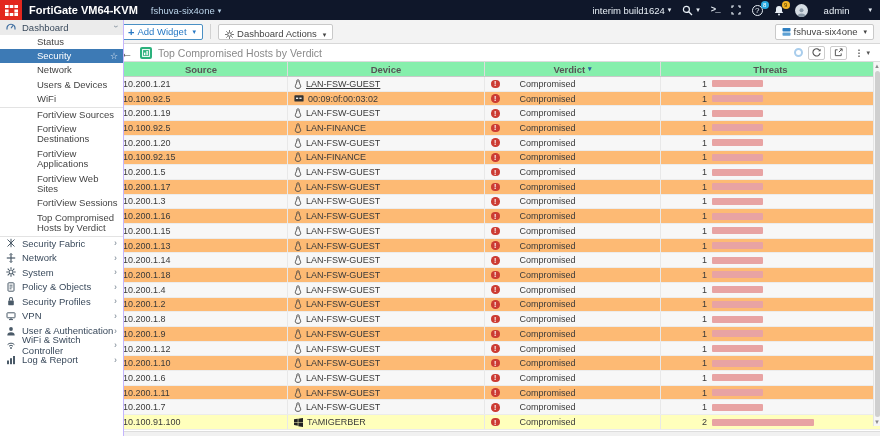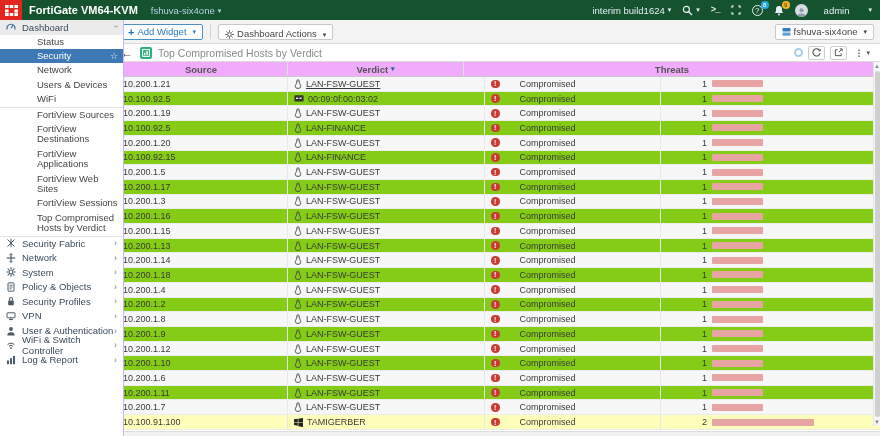--- a/index.html
+++ b/index.html
@@ -4,21 +4,21 @@
 <style>
   * { box-sizing: border-box; }
   html,body { margin:0; padding:0; }
   body {
     width:880px; height:436px; overflow:hidden; position:relative;
     font-family:"Liberation Sans", sans-serif; font-size:9.5px; color:#333; background:#fff;
   }
   .caret { font-size:7px; margin-left:3px; vertical-align:1px; }
 
   
-  .navbar { position:absolute; top:0; left:0; right:0; height:20px; background:#14532d; display:flex; align-items:center; color:#fff; z-index:30; }
+  .navbar { position:absolute; top:0; left:0; right:0; height:20px; background:#0f172a; display:flex; align-items:center; color:#fff; z-index:30; }
   .logo { width:22px; height:20px; background:#e3271e; display:flex; align-items:center; justify-content:center; flex:none; cursor:pointer; }
   .brand { font-weight:bold; font-size:11px; margin-left:7px; white-space:nowrap; }
   .hostmenu { color:#b9d2e8; margin-left:13px; cursor:pointer; white-space:nowrap; }
   .nav-right { margin-left:auto; display:flex; align-items:center; gap:11px; padding-right:8px; color:#e7eef5; }
   .nav-ic { position:relative; display:flex; align-items:center; cursor:pointer; }
   .cli { font-family:"Liberation Mono", monospace; font-size:9px; font-weight:bold; letter-spacing:-1px; }
   .help-circle { width:11px; height:11px; border:1px solid #e7eef5; border-radius:50%; font-size:8px; display:flex; align-items:center; justify-content:center; }
   .badge { position:absolute; top:-4px; right:-6px; min-width:8px; height:8px; border-radius:4px; font-size:6px; line-height:8px; text-align:center; padding:0 1px; }
   .badge.blue { background:#29a9e0; color:#fff; }
   .badge.yellow { background:#f2b325; color:#4a3a00; }
@@ -57,29 +57,29 @@
   .widget-ic { width:12px; height:12px; border-radius:2px; background:#2bb17c; display:flex; align-items:center; justify-content:center; flex:none; }
   .panel-title { color:#8a8a8a; font-size:10.5px; margin-left:6px; white-space:nowrap; }
   .ph-right { margin-left:auto; display:flex; align-items:center; gap:5px; }
   .ring { width:9px; height:9px; border:2px solid #a9cdec; border-radius:50%; }
   .ic-btn { width:17px; height:14px; border:1px solid #ccc; border-radius:2px; background:#fff; display:flex; align-items:center; justify-content:center; cursor:pointer; }
   .more-btn { display:flex; align-items:center; color:#555; cursor:pointer; padding:0 2px; }
   .more-dots { font-weight:bold; font-size:9px; }
 
   
   .tbl { position:absolute; top:18px; left:0; right:0; bottom:5px; overflow:hidden; }
-  .thead { height:15px; display:flex; background:#f0abfc; border-bottom:1px solid #c9c9c9; font-weight:bold; color:#555; }
+  .thead { height:15px; display:flex; background:#86efac; border-bottom:1px solid #c9c9c9; font-weight:bold; color:#555; }
   .th { display:flex; align-items:center; justify-content:center; border-right:1px solid #ddd; }
   .th:last-child { border-right:none; }
   .sort-caret { color:#2c64a0; font-size:7px; margin-left:3px; }
   .c-source { width:173px; flex:none; }
   .c-device { width:197px; flex:none; }
   .c-verdict { width:176px; flex:none; }
   .c-threats { flex:1; }
-  .row { height:14.71px; display:flex; align-items:stretch; border-bottom:1px solid #ececec; background:#84cc16; cursor:pointer; }
+  .row { height:14.71px; display:flex; align-items:stretch; border-bottom:1px solid #ececec; background:#fdba74; cursor:pointer; }
   .row.alt { background:#f7f7f7; }
   .row.highlighted { background:#ffffbc; }
   .cell { display:flex; align-items:center; border-right:1px solid #e8e8e8; overflow:hidden; white-space:nowrap; font-size:9px; color:#3a3a3a; }
   .cell:last-child { border-right:none; }
   .cell.c-source { padding-left:8px; }
   .cell.c-device { padding-left:6px; gap:4px; }
   .cell.c-verdict { padding-left:6px; gap:20px; }
   .dev-icon { display:flex; align-items:center; }
   .row.underline .dev-name { text-decoration:underline; }
   .v-icon { width:8.5px; height:8.5px; border-radius:50%; background:#cc3b33; color:#fff; font-size:7px; font-weight:bold; display:flex; align-items:center; justify-content:center; flex:none; }
@@ -428,20 +428,23 @@
         <span class="caret">▾</span>
       </span>
     </span>
   </div>
 
   <div class="tbl">
     <div class="thead">
       <div class="th c-source">
           <span>Source</span>
         </div>
+      <div class="th c-device">
+          <span>Device</span>
+        </div>
       <div class="th c-verdict">
           <span>Verdict</span>
           <span class="sort-caret">▾</span>
         </div>
       <div class="th c-threats">
           <span>Threats</span>
         </div>
     </div>
 
     <div class="tbody">

